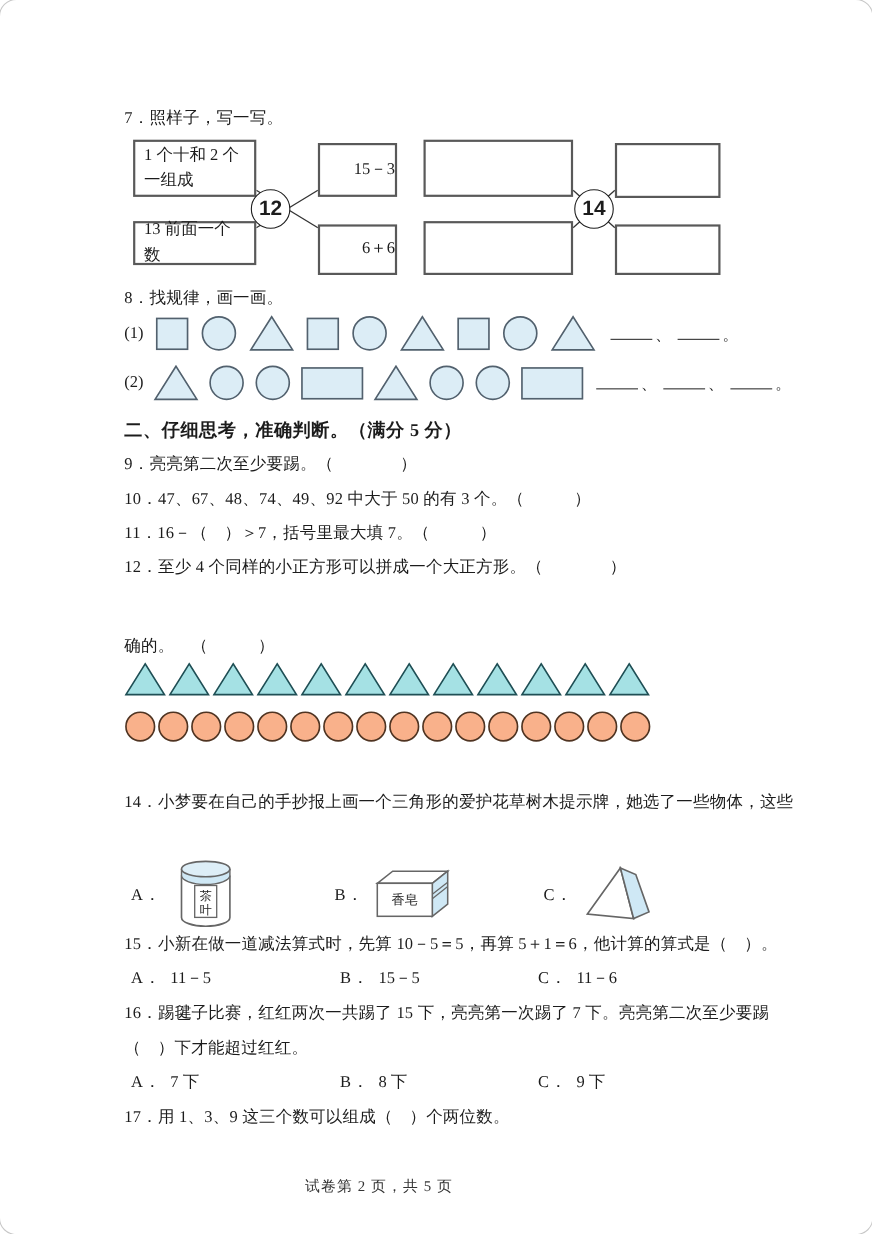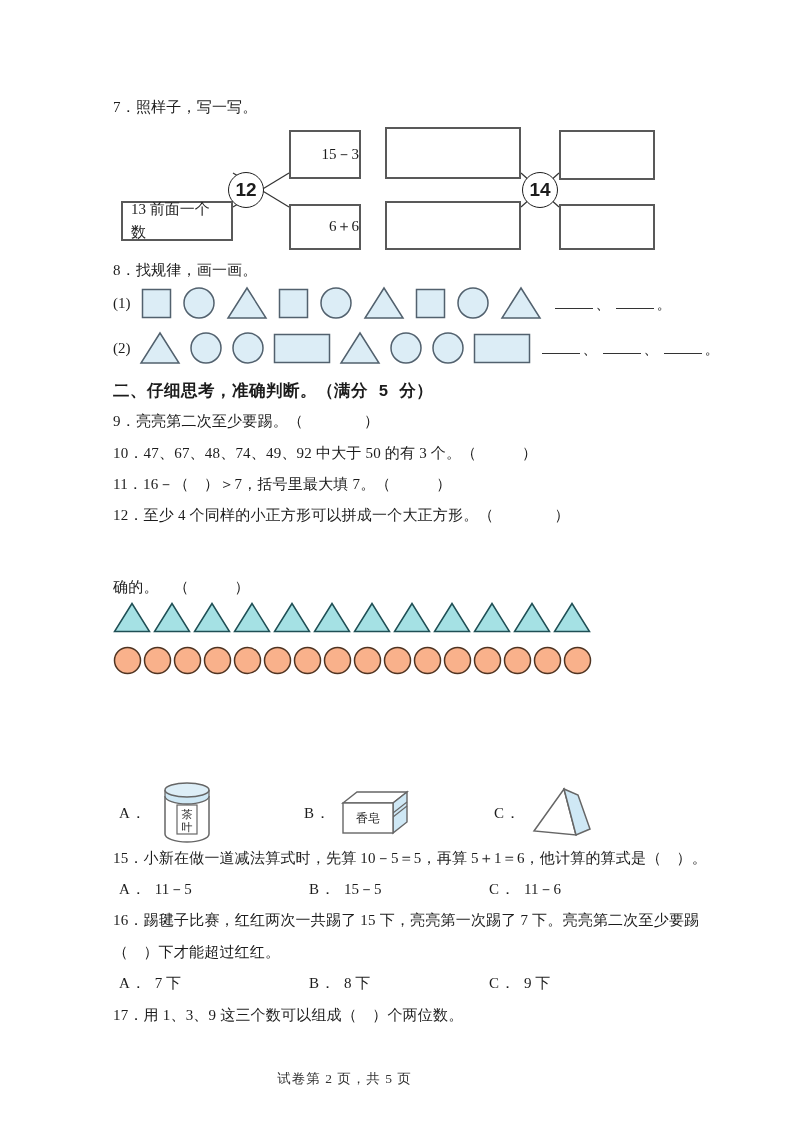--- a/index.html
+++ b/index.html
@@ -1,25 +1,25 @@
 <!DOCTYPE html>
 <html><head>
 <meta charset="utf-8">
 <style>
   * { margin:0; padding:0; box-sizing:border-box; }
   html,body { background:#fff; }
   .page {
     position:relative; width:793px; height:1122px; background:#fff;
     outline:1px solid #c8c8c8; overflow:hidden;
-    font-family:"Liberation Serif", serif; color:#1c1c1c; font-size:15px;
+    font-family:"Liberation Serif", serif; color:#1c1c1c; font-size:15px;border-radius:15px;
   }
   .content { position:absolute; left:113px; top:0; width:572px; height:1122px; }
   .abs { position:absolute; left:0; }
   .line { white-space:nowrap; letter-spacing:0.2px; }
-  .sec-header { font-family:Liberation Mono, monospace; font-weight:bold; font-size:16.5px; letter-spacing:0.5px; }
+  .sec-header { font-family:Liberation Serif, serif; font-weight:bold; font-size:16.5px; letter-spacing:0.5px; }
 
   
   .q7-diagram { position:absolute; left:0; top:127px; width:572px; height:128px; }
   .q7-diagram svg.connector { position:absolute; left:0; top:0; }
   .q7-diagram svg.connector line { stroke:#333; stroke-width:1.2; }
   .bx { position:absolute; border:2px solid #595959; background:#fff;
         display:flex; align-items:center; line-height:1.55; }
   .bx.center { justify-content:flex-end; }
   .bx.padded { padding:2px 8px; }
   .node { position:absolute; width:36px; height:36px; border:1.7px solid #1e1e1e; border-radius:50%;
@@ -56,20 +56,23 @@
       <svg class="connector" width="572" height="128">
         <line x1="120" y1="46" x2="148" y2="63"></line>
         <line x1="120" y1="80" x2="148" y2="63"></line>
         <line x1="176" y1="46" x2="148" y2="63"></line>
         <line x1="176" y1="80" x2="148" y2="63"></line>
         <line x1="408" y1="46" x2="427" y2="63"></line>
         <line x1="408" y1="80" x2="427" y2="63"></line>
         <line x1="446" y1="46" x2="427" y2="63"></line>
         <line x1="446" y1="80" x2="427" y2="63"></line>
       </svg>
+      <div class="bx padded" style="left:8px;top:0;width:112px;height:52px">
+        <span>1 个十和 2 个一组成</span>
+      </div>
       <div class="bx padded" style="left:8px;top:74px;width:112px;height:40px">
         <span>13 前面一个数</span>
       </div>
       <div class="bx center" style="left:176px;top:3px;width:72px;height:49px">
         <span>15－3</span>
       </div>
       <div class="bx center" style="left:176px;top:77px;width:72px;height:46px">
         <span>6＋6</span>
       </div>
       <div class="node" style="left:115px;top:45px">
@@ -263,20 +266,23 @@
         </svg>
         <svg width="29" height="29">
           <circle cx="14.5" cy="14.5" r="13" fill="#f9b18b" stroke="#4f3422" stroke-width="1.5"></circle>
         </svg>
         <svg width="29" height="29">
           <circle cx="14.5" cy="14.5" r="13" fill="#f9b18b" stroke="#4f3422" stroke-width="1.5"></circle>
         </svg>
       </div>
 
 
+    <div class="abs line" style="top:720px">
+      <span>14．</span><span>小梦要在自己的手抄报上画一个三角形的爱护花草树木提示牌，她选了一些物体，这些</span>
+    </div>
 
     <div class="img-opt-row" style="top:778px">
       <div class="opt">
         <span class="lbl">A．</span>
         <svg width="64" height="70" viewBox="0 0 64 70">
           <path d="M10,18 L10,56 A22,8 0 0 0 54,56 L54,18" fill="#ffffff" stroke="#666" stroke-width="1.5"></path>
           <path d="M10,12 L10,18 A22,8 0 0 0 54,18 L54,12" fill="#cfe8f5" stroke="#666" stroke-width="1.3"></path>
           <ellipse cx="32" cy="12" rx="22" ry="7" fill="#ddeef7" stroke="#666" stroke-width="1.5"></ellipse>
           <rect x="22" y="27" width="20" height="29" fill="#ffffff" stroke="#666" stroke-width="1.2"></rect>
           <text x="32" y="40" text-anchor="middle" font-size="11" fill="#222">茶</text>

